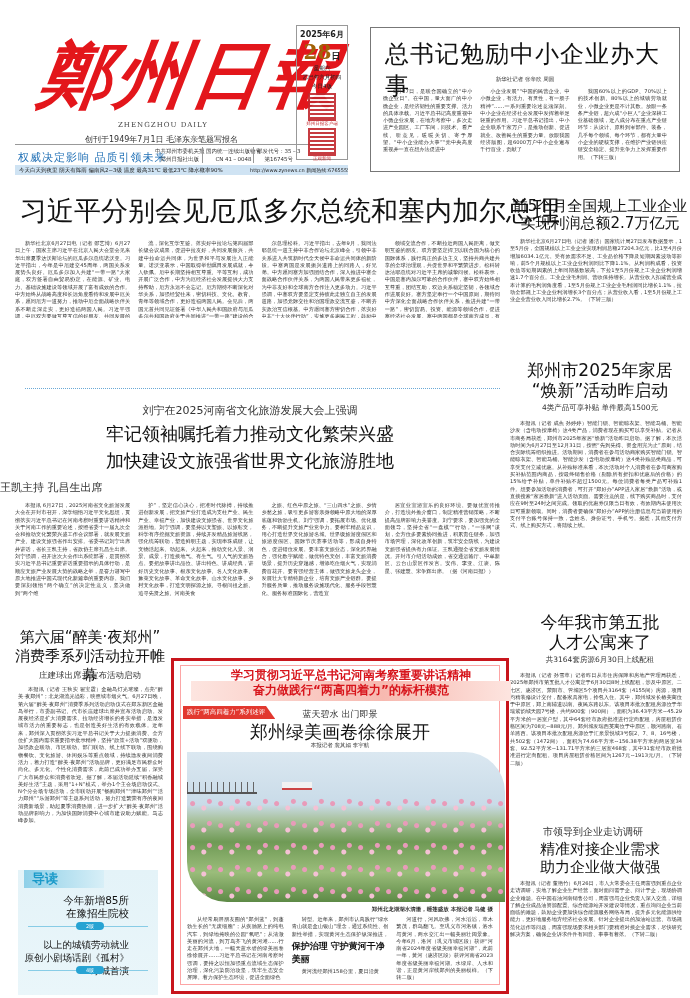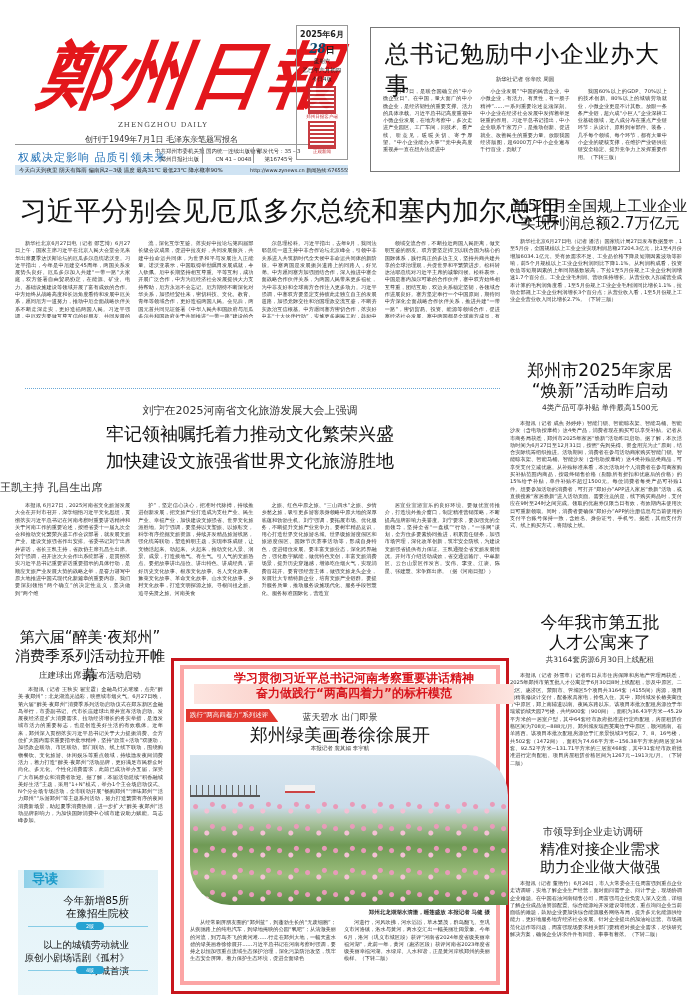--- a/index.html
+++ b/index.html
@@ -24,21 +24,21 @@
 .lead-box{left:370px;top:27px;width:310px;height:145px;border:1px solid #777}
 .lead-title{left:14px;top:10px;font-size:24px;letter-spacing:1px;color:#111}
 .byline{font-size:5.5px;color:#333}
 .cols{display:flex;gap:8px}
 .col{flex:1;font-size:5.2px;line-height:7.3px;color:#333;text-indent:10px;text-align:justify;overflow:hidden}
 .hr-dot{border-top:1px dotted #6aa9d6}
 .h1{font-size:28px;color:#111;letter-spacing:0;white-space:nowrap}
 .side-h{font-size:17px;color:#111;text-align:center;line-height:20px}
 .side-sub{font-size:7.5px;color:#333;text-align:center}
 .red-frame{left:171px;top:658px;width:338px;height:336px;border:3px solid #c8161d}
-.red-inner{position:absolute;left:6px;top:4px;right:6px;bottom:6px;border:4px solid #fca5a5}
+.red-inner{position:absolute;left:6px;top:4px;right:6px;bottom:6px;border:1px solid #fca5a5}
 .banner1{left:10px;top:2px;width:320px;font-size:12px;color:#d7141b;font-weight:bold;text-align:center;line-height:15px}
 .banner-bg{left:10px;top:15px;width:320px;height:20px;background:linear-gradient(90deg,#fde5e0,#f7b9b0 60%,#fde5e0)}
 .series-tag{left:2px;top:40px;background:#e2382f;color:#fff;font-size:6.5px;padding:2px 10px 2px 4px;clip-path:polygon(0 0,90% 0,100% 100%,0 100%)}
 .photo{left:6px;top:75px;width:318px;height:150px;border-radius:0 40px 0 40px;overflow:hidden;background:linear-gradient(180deg,#dbe8f1 0%,#c9dbe8 35%,#aac3a0 45%,#6f9a55 60%,#9bbd7b 80%,#5d8a46 100%)}
 .guide{left:18px;top:870px;width:140px;height:125px;background:linear-gradient(180deg,#e4f3f8,#eaf6fa)}
 .guide-h{left:6px;top:0;width:80px;height:18px;background:linear-gradient(90deg,#8fd0e8,#d8eff7);color:#1a9ac9;font-size:13px;font-weight:bold;padding-left:8px;line-height:18px}
 .guide-item{left:0;width:111px;text-align:right;font-size:10.5px;color:#111;line-height:13px}
 .pill{left:58px;width:28px;height:8px;border-radius:4px;background:#27a3d3;color:#fff;font-size:5px;text-align:center;line-height:8px}
 .guide-rule{left:10px;width:120px;border-top:1px solid #27a3d3;opacity:.5}
 </style>
@@ -63,21 +63,21 @@
   <div>第16745号</div>
 </div>
 <div class="abs weather-bar">今天白天到夜里 阴天有阵雨 偏南风2~3级 温度 最高31℃ 最低23℃ 降水概率90%</div>
 <div class="abs url-bar">
   <span>http://www.zynews.cn</span>
   <span>新闻热线:67655555</span>
 </div>
 
 <div class="abs datebox">
   <div class="y">2025年6月</div>
-  <div class="d"><span style="font-style:italic;color:#0c4a6e;font-size:12px">28</span><span>日</span></div>
+  <div class="d"><span style="color:#a16207;font-size:20px">28</span><span>日</span></div>
   <div class="s">星期六</div>
   <div class="s">乙巳年六月初四</div>
   <div class="s">今日4版</div>
   <div class="qr"></div>
   <div class="qrl">郑州日报客户端</div>
   <div class="qr"></div>
   <div class="qrl">正观新闻</div>
 </div>
 
 <div class="abs lead-box">
@@ -174,16 +174,21 @@
     <div class="abs" style="left:0;width:100%;top:54px;text-align:center;font-size:18px;color:#111">郑州绿美画卷徐徐展开</div>
     <div class="abs byline" style="left:0;width:100%;top:76px;text-align:center">本报记者 裴其娟 李宇航</div>
     <div class="abs photo" style="top:86px">
       <div style="position:absolute;left:0;top:30px;width:70px;height:12px;border-bottom:2px solid #555;background:repeating-linear-gradient(90deg,#666 0 1px,transparent 1px 6px)"></div>
       <div style="position:absolute;left:95px;top:30px;width:30px;height:8px;background:#f2f2f2;border-bottom:2px solid #c44"></div>
       <div style="position:absolute;left:0;top:45px;width:100%;height:105px;background:radial-gradient(circle at 20% 30%,#e89bb9 2px,transparent 3px),radial-gradient(circle at 60% 50%,#f4c1d4 2px,transparent 3px),radial-gradient(circle at 80% 20%,#e89bb9 2px,transparent 3px);background-size:28px 22px"></div>
     </div>
     <div class="abs byline" style="right:6px;top:240px;font-weight:bold">郑州北龙湖湖水清澈，睡莲盛放   本报记者 马健 摄</div>
     <div class="abs cols" style="left:6px;right:6px;top:250px;height:72px">
       <div class="col">从经常刷屏朋友圈的“郑州蓝”，到蓬勃生长的“无废细胞”；从疾驰路上的纯电汽车，到绿地掩映的公园“氧吧”；从清澈美丽的河流，到万鸟齐飞的黄河滩……行走在郑州大地，一幅天蓝水碧的绿美画卷徐徐展开……习近平总书记在河南考察时强调，要持之以恒加强重点流域生态保护治理，深化污染防治攻坚，筑牢生态安全屏障。着力保护生态环境，促进全面绿色</div>
+      <div style="flex:1;display:flex;flex-direction:column">
+        <div class="col" style="max-height:44px">转型。近年来，郑州市认真践行“绿水青山就是金山银山”理念，通过系统性、创新性举措，实现黄河生态保护纵深推进，污染治理成效明显，绿色低碳转型推进，生态修复力度加大，持续改善环境质量，推动绿色低碳发展，生态保护已融入这座城市的发展基因。</div>
+        <div style="font-size:9px;font-weight:bold;color:#111;margin:3px 0 2px">保护治理 守护黄河干净美丽</div>
+        <div class="col">黄河流经郑州158公里，夏日沿黄</div>
+      </div>
       <div class="col">河道行，河风吹拂，河水滔滔，草木繁茂，群鸟翻飞。至巩义市河洛镇，洛水与黄河，两水交汇出一幅美丽壮阔景象。今年6月，洛河（巩义市城区段）获评“河南省2024年度省级美丽幸福河湖”，此前一年，黄河（惠济区段）获评河南省2023年度省级美丽幸福河湖。水绿岸、人水和谐，正是黄河岸线郑州的美丽模样。（下转二版）</div>
     </div>
   </div>
 </div>
 
 </body></html>

